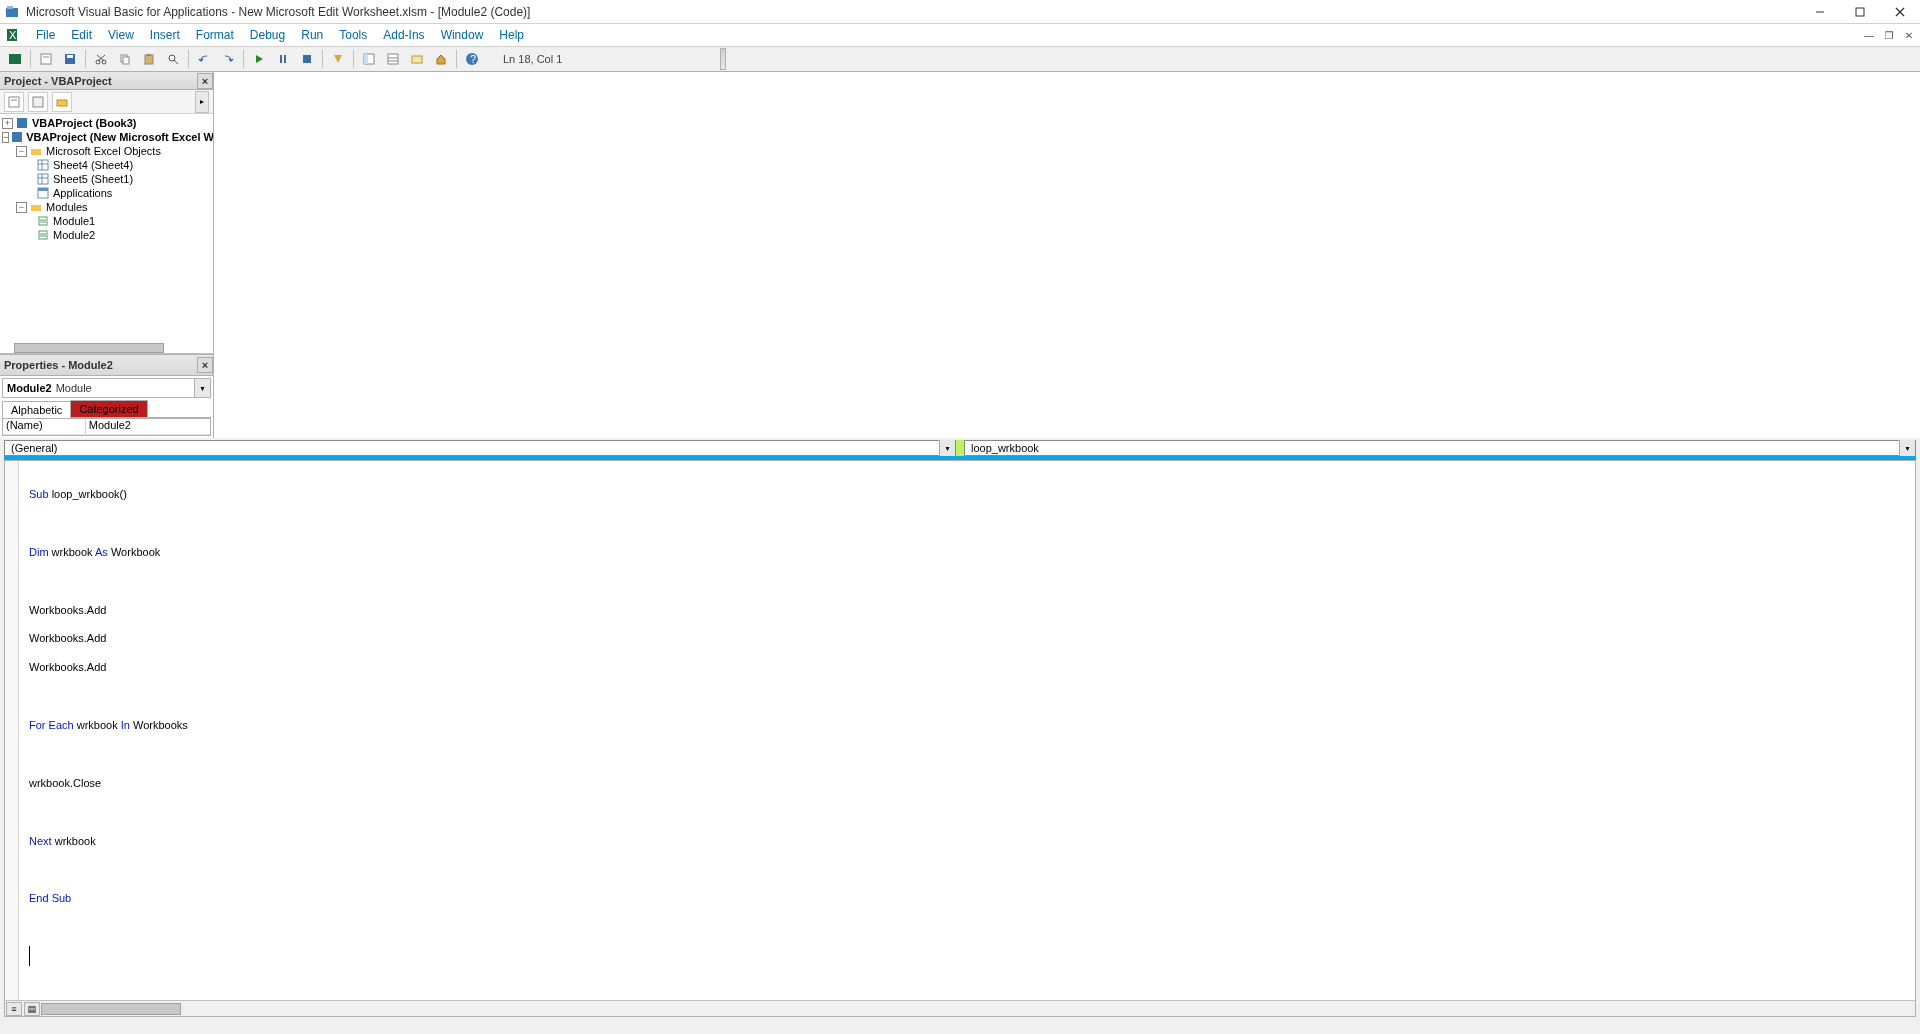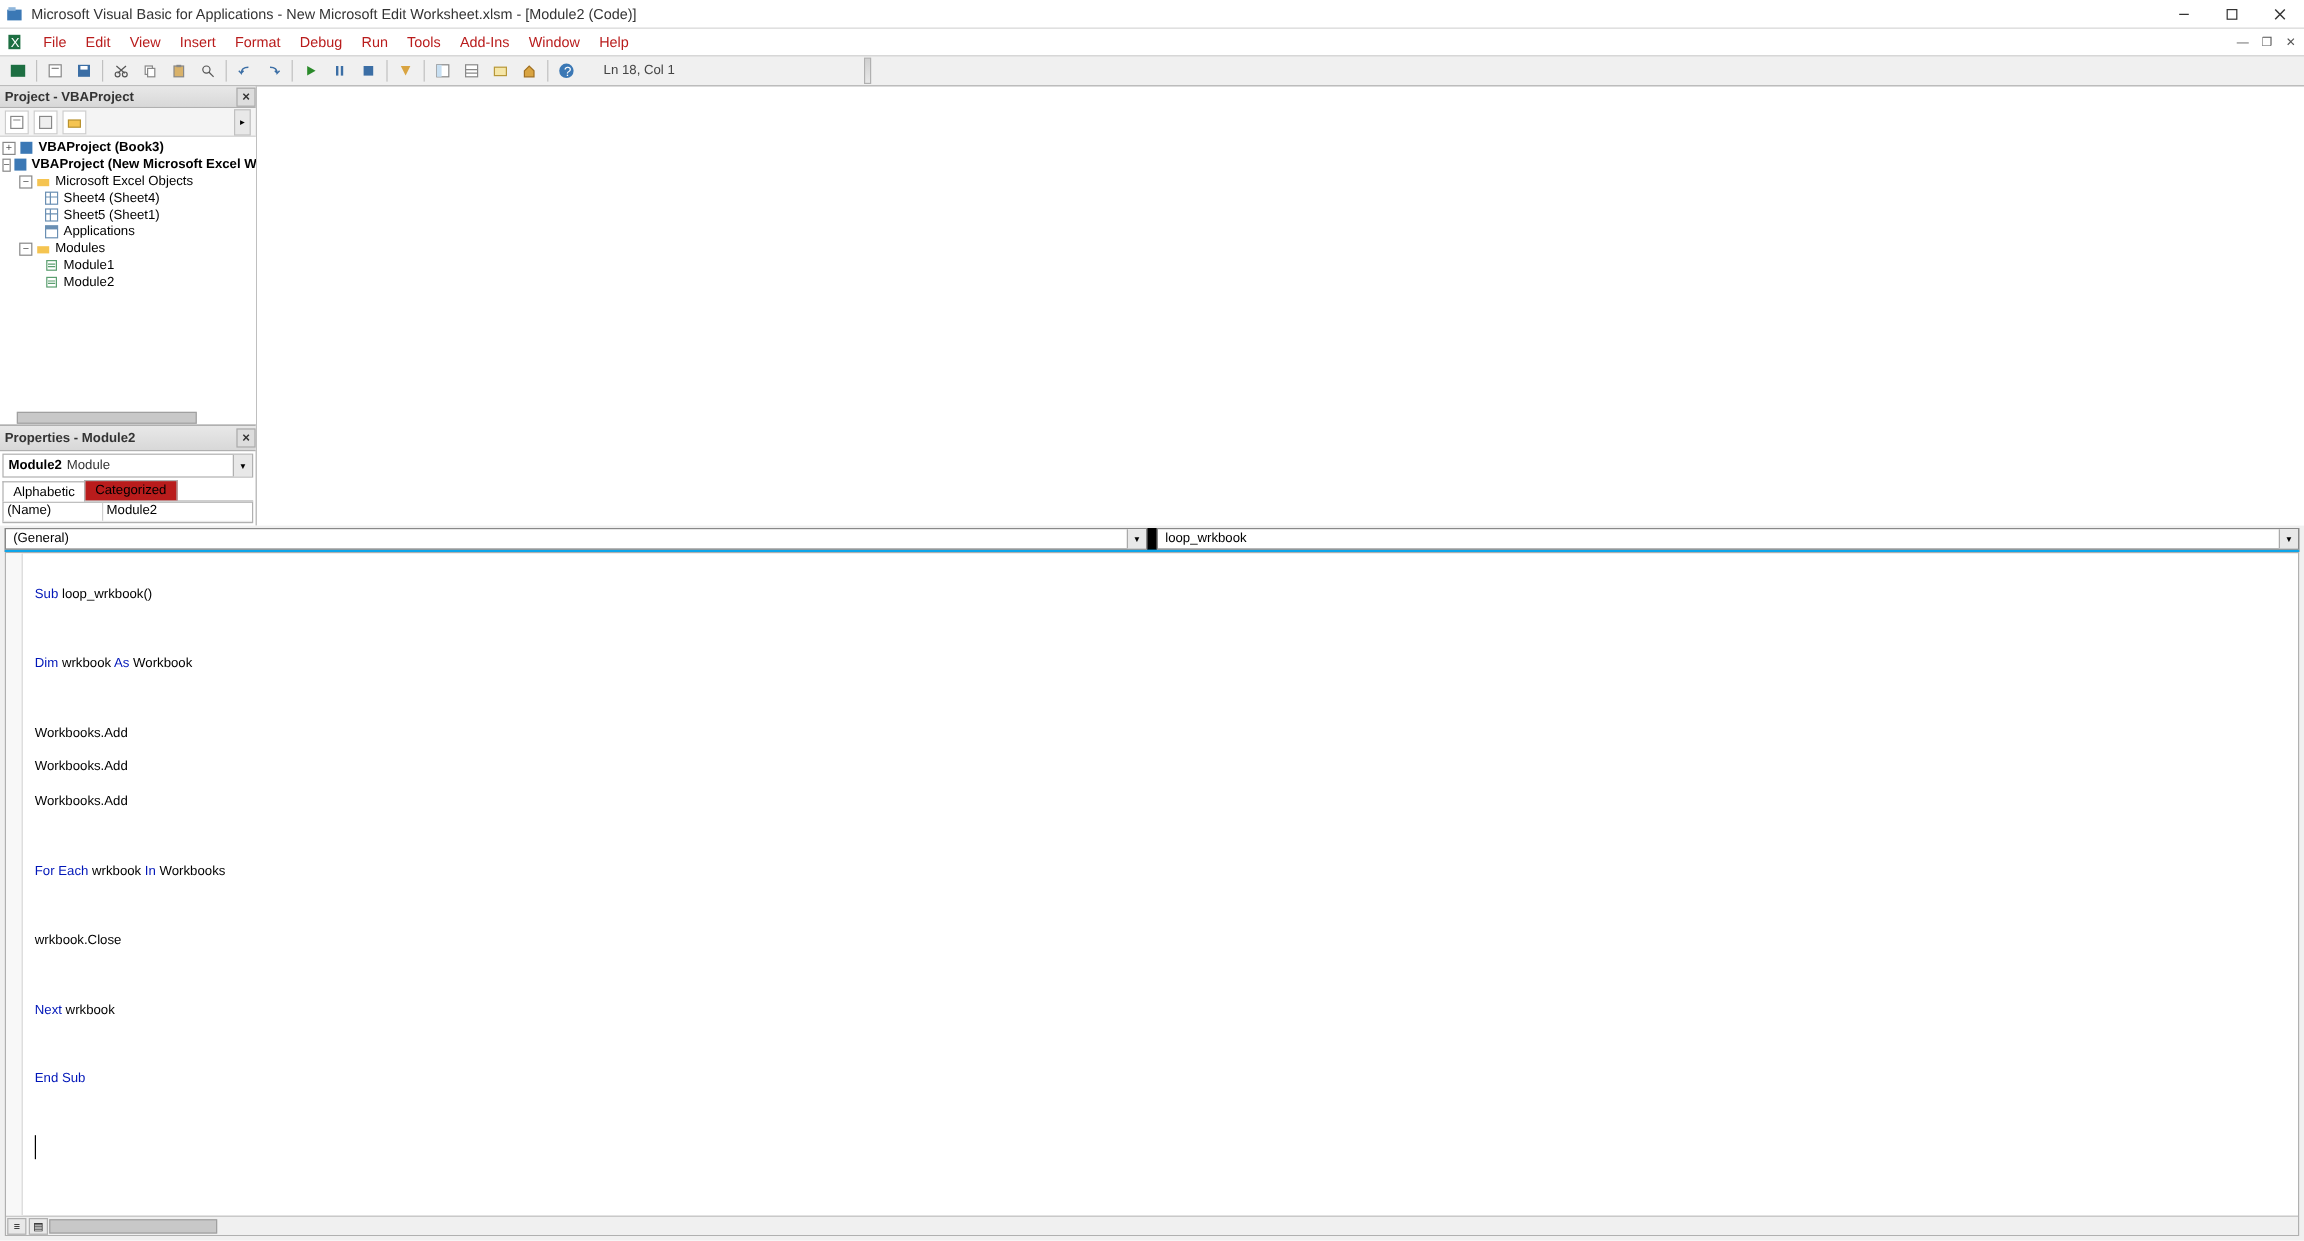--- a/index.html
+++ b/index.html
@@ -8,21 +8,21 @@
 
 .titlebar { height: 24px; background: #fff; display: flex; align-items: center; padding-left: 4px; border-bottom: 1px solid #d0d0d0; }
 .titlebar .app-icon { width: 16px; height: 16px; margin-right: 6px; display: inline-flex; align-items: center; justify-content: center; }
 .titlebar .title-text { font-size: 12px; color: #333; }
 .titlebar .win-controls { margin-left: auto; display: flex; }
 .titlebar .win-btn { width: 40px; height: 24px; display: flex; align-items: center; justify-content: center; color: #333; }
 
 
 .menubar { height: 22px; background: #fff; display: flex; align-items: center; padding-left: 4px; }
 .menubar .logo { width: 20px; height: 18px; margin-right: 4px; display: inline-flex; align-items: center; justify-content: center; }
-.menubar .menu-item { padding: 2px 8px; font-size: 12px; color: #b91c1c; }
+.menubar .menu-item { padding: 2px 8px; font-size: 12px; color: #0369a1; }
 .menubar .mdi-controls { margin-left: auto; display: flex; padding-right: 4px; gap: 6px; }
 .menubar .mdi-btn { width: 14px; height: 14px; display: flex; align-items: center; justify-content: center; color: #555; font-size: 10px; }
 
 
 .toolbar { height: 26px; background: #f0f0f0; border-top: 1px solid #d0d0d0; border-bottom: 1px solid #b0b0b0; display: flex; align-items: center; padding: 0 4px; gap: 2px; }
 .toolbar .tb-btn { width: 22px; height: 22px; display: flex; align-items: center; justify-content: center; border: 1px solid transparent; }
 .toolbar .tb-sep { width: 1px; height: 18px; background: #c0c0c0; margin: 0 2px; }
 .toolbar .tb-select { width: 150px; height: 20px; border: 1px solid #b0b0b0; background: #fff; font-size: 11px; }
 .toolbar .tb-text { font-size: 11px; margin-left: 18px; color: #444; }
 .toolbar .tb-dragger { width: 6px; height: 22px; background: linear-gradient(#d0d0d0,#e8e8e8); border: 1px solid #b0b0b0; margin-left: 4px; }
@@ -58,26 +58,26 @@
 .props-tabs { height: 18px; display: flex; border-bottom: 1px solid #b0b0b0; margin: 0 2px; }
 .props-tabs .tab { padding: 2px 8px; font-size: 11px; border: 1px solid #b0b0b0; border-bottom: none; background: #b91c1c; margin-right: -1px; }
 .props-tabs .tab.active { background: #fff; position: relative; top: 1px; }
 .props-grid { flex: 1; margin: 0 2px 2px 2px; border: 1px solid #b0b0b0; background: #fff; }
 .props-grid .prow { display: flex; height: 16px; border-bottom: 1px solid #e8e8e8; }
 .props-grid .pname { width: 40%; padding-left: 3px; font-size: 11px; border-right: 1px solid #d0d0d0; }
 .props-grid .pval { flex: 1; padding-left: 3px; font-size: 11px; }
 
 
 .code-col { flex: 1; display: flex; flex-direction: column; background: #f0f0f0; }
-.code-dropdowns { height: 20px; display: flex; border-bottom: 2px solid #0ea5e9; background: #000000; margin: 2px 4px 0 4px; justify-content: center; }
+.code-dropdowns { height: 20px; display: flex; border-bottom: 4px solid #0ea5e9; background: #bef264; margin: 2px 4px 0 4px; justify-content: center; }
 .code-dropdowns .cd { flex: 1; border: 1px solid #888; display: flex; align-items: center; padding-left: 6px; background: #fff; font-size: 12px; }
 .code-dropdowns .cd .dd-btn { margin-left: auto; width: 16px; height: 16px; background: #e8e8e8; border-left: 1px solid #aaa; display: flex; align-items: center; justify-content: center; font-size: 8px; }
 .code-dropdowns .cd + .cd { margin-left: 8px; }
 
-.code-frame { flex: 1; margin: 0 4px 4px 4px; border: 1px solid #b0b0b0; background: #fff; position: relative; display: flex; flex-direction: column; }
+.code-frame { flex: 1; margin: 0 4px 17px 4px; border: 1px solid #b0b0b0; background: #fff; position: relative; display: flex; flex-direction: column; }
 .code-editor { flex: 1; position: relative; overflow: hidden; }
 .code-editor .gutter { position: absolute; left: 0; top: 0; bottom: 0; width: 14px; background: #f8f8f8; border-right: 1px solid #d8d8d8; }
 .code-editor pre { position: absolute; left: 24px; top: 18px; font-family: Consolas, "Courier New", monospace; font-size: 19px; line-height: 1.52; color: #000; white-space: pre; }
 .code-editor .kw { color: #0016b8; }
 .code-editor .cursor { display: inline-block; width: 1px; height: 20px; background: #000; vertical-align: text-bottom; }
 
 .code-bottom { height: 16px; display: flex; border-top: 1px solid #c0c0c0; background: #f0f0f0; }
 .code-bottom .view-btn { width: 16px; height: 14px; border: 1px solid #b0b0b0; background: #e8e8e8; margin: 1px; display: flex; align-items: center; justify-content: center; font-size: 9px; }
 .code-bottom .hscroll { flex: 0 0 140px; height: 12px; margin: 2px 0; background: #c8c8c8; border: 1px solid #a0a0a0; }
 

